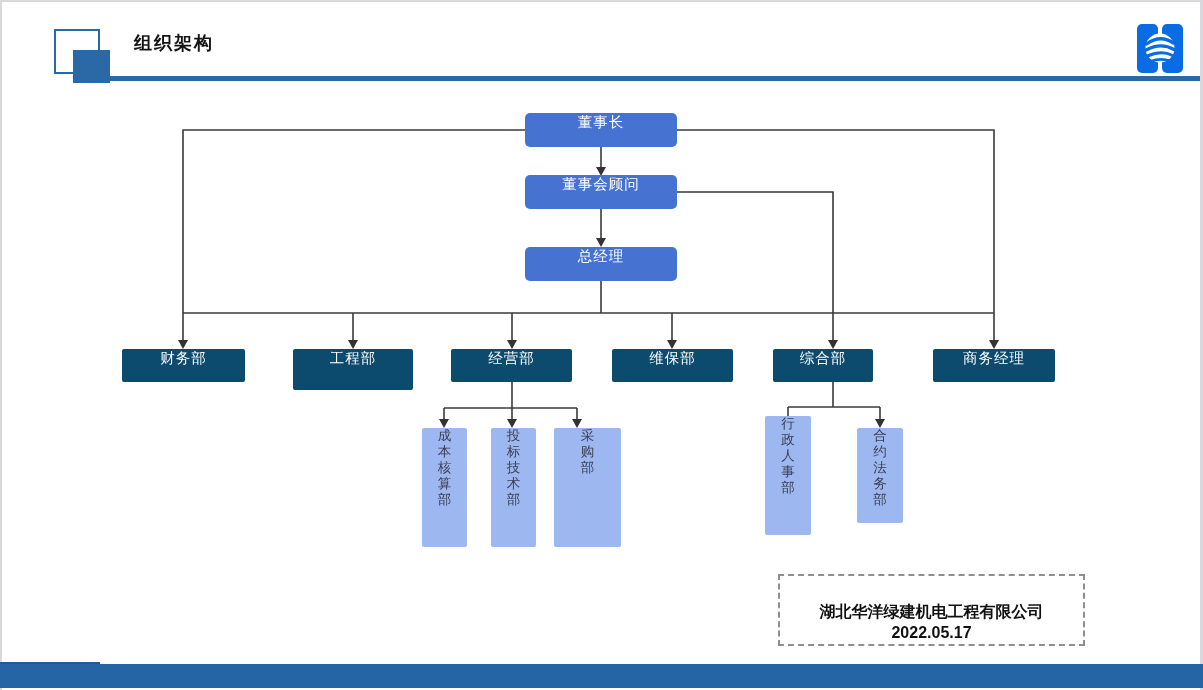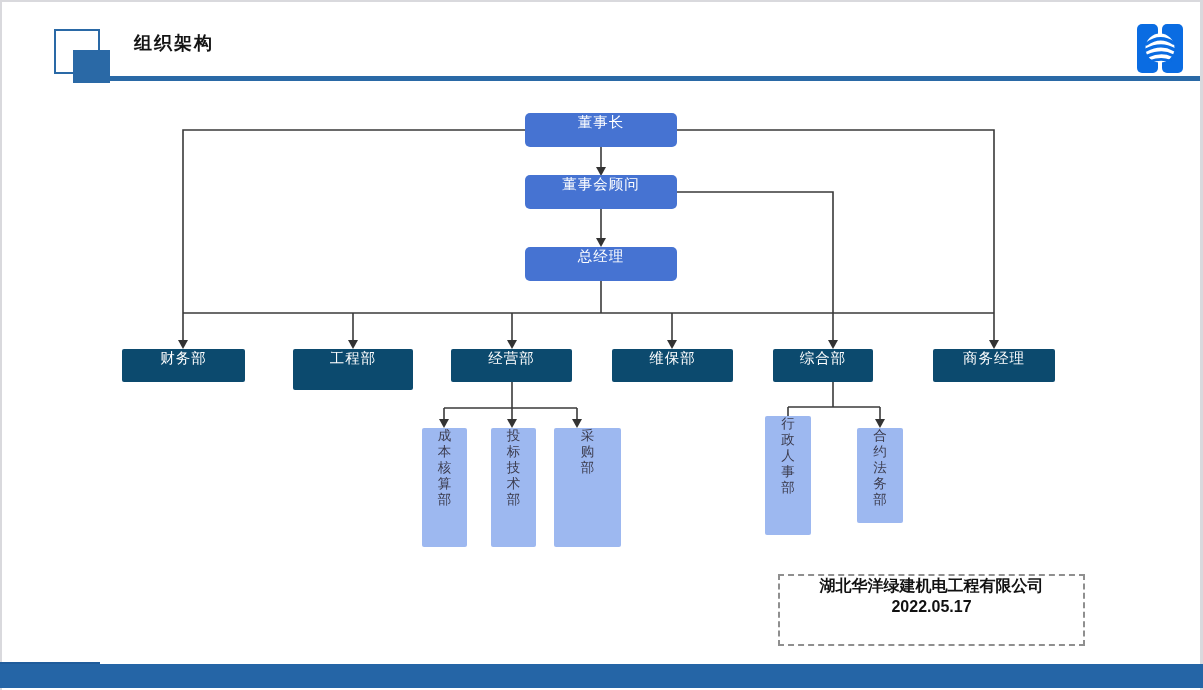--- a/index.html
+++ b/index.html
@@ -25,21 +25,21 @@
   .n1{background:#4673d2;border-radius:5px;color:#fff;font-size:14.5px;letter-spacing:1px;}
   .n2{background:#0c4a6e;border-radius:2px;color:#fff;font-size:14.5px;letter-spacing:1px;}
   .n3{background:#9db8f0;border-radius:2px;color:#3c3c4e;}
   .vtext{width:15px;word-break:break-all;line-height:16px;font-size:13.5px;text-align:center;letter-spacing:0;}
 
   .connectors{position:absolute;left:0;top:0;width:1203px;height:690px;pointer-events:none;}
 
   
   .note{
     position:absolute;left:778px;top:574px;width:307px;height:72px;border:2px dashed #8f8f8f;
-    display:flex;flex-direction:column;align-items:center;justify-content:flex-start;
+    display:flex;flex-direction:column;align-items:center;justify-content:flex-end;
     font-weight:bold;font-size:16px;color:#111;line-height:1.3;box-sizing:border-box;text-align:center;
   }
 
   
   .bar-left{position:absolute;left:0;top:662px;width:100px;height:26px;background:#205c9b;}
   .bar-main{position:absolute;left:0;top:664px;width:1203px;height:24px;background:#2565a6;}
 </style>
 </head>
 <body>
 

